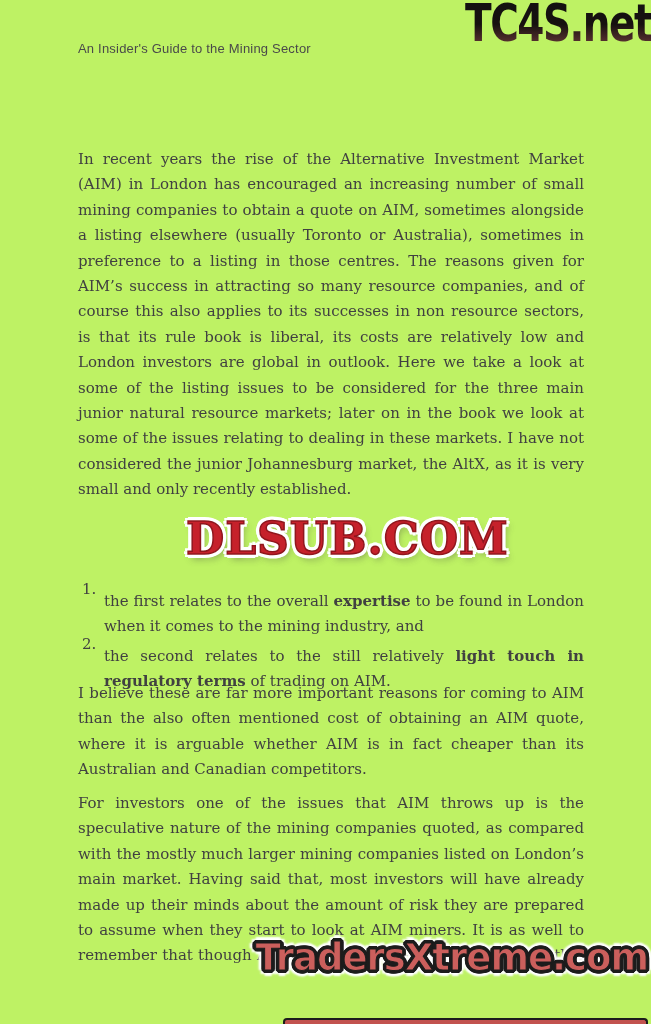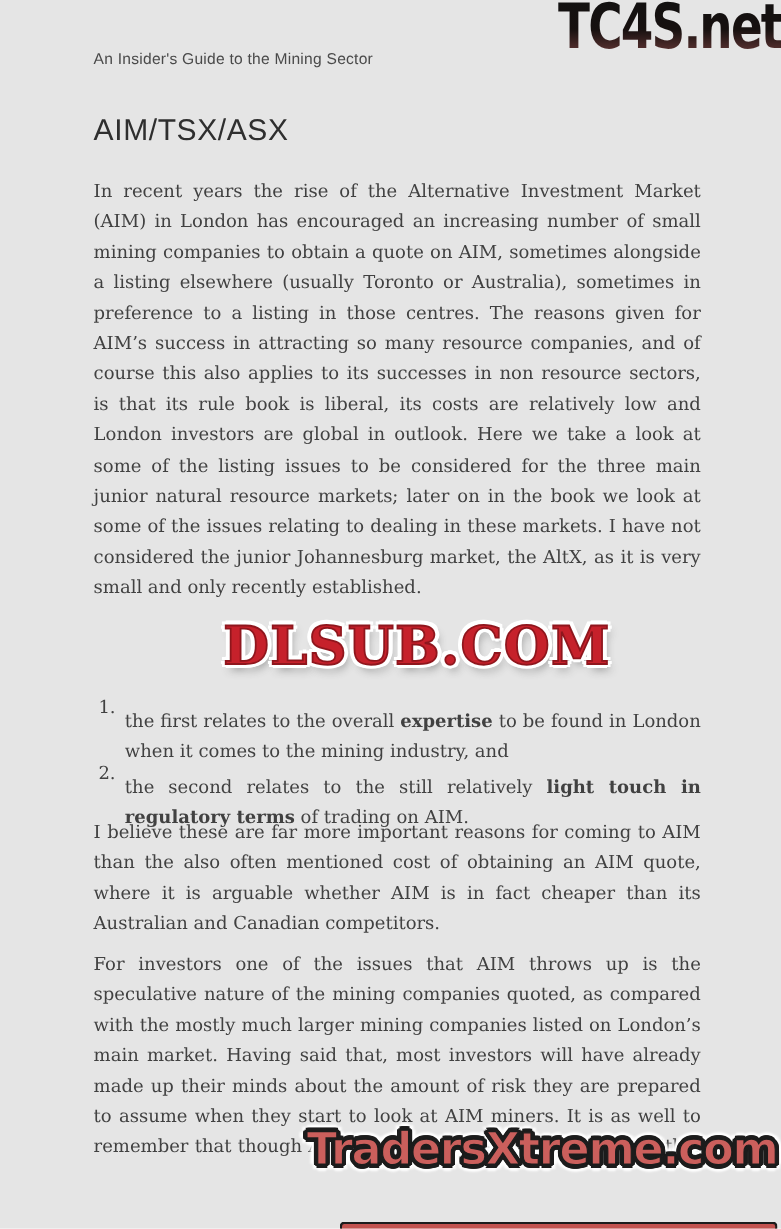--- a/index.html
+++ b/index.html
@@ -4,21 +4,21 @@
 <style>
   html, body {
     margin: 0;
     padding: 0;
     background: #ffffff;
   }
   .page {
     position: relative;
     width: 651px;
     height: 1024px;
-    background: #e5e5e5;
+    background: #bef264;
     overflow: hidden;
     font-family: "DejaVu Serif", serif;
   }
   .block {
     position: absolute;
     left: 78px;
     right: 67px;
   }
   .running-header {
     top: 41px;
@@ -153,21 +153,20 @@
 </style>
 </head>
 <body>
 
 <div class="page">
 
   <div class="block running-header">An Insider's Guide to the Mining Sector</div>
 
   <div class="wm-tc4s">TC4S.net</div>
 
-  <h1 class="block title" style="margin:0; font-weight:400;">AIM/TSX/ASX</h1>
 
   <p class="block body-text p-intro" style="margin:0;">In recent years the rise of the Alternative Investment Market (AIM) in London has encouraged an increasing number of small mining companies to obtain a quote on AIM, sometimes alongside a listing elsewhere (usually Toronto or Australia), sometimes in preference to a listing in those centres. The reasons given for AIM’s success in attracting so many resource companies, and of course this also applies to its successes in non resource sectors, is that its rule book is liberal, its costs are relatively low and London investors are global in outlook. Here we take a look at some of the listing issues to be considered for the three main junior natural resource markets; later on in the book we look at some of the issues relating to dealing in these markets. I have not considered the junior Johannesburg market, the AltX, as it is very small and only recently established.</p>
 
 
 
   <div class="list-item list-item-1">
     <span class="list-marker">1.</span>
     <span class="list-body"><span>the first relates to the overall </span><span class="bold-run">expertise</span><span> to be found in London when it comes to the mining industry, and</span></span>
   </div>
 

